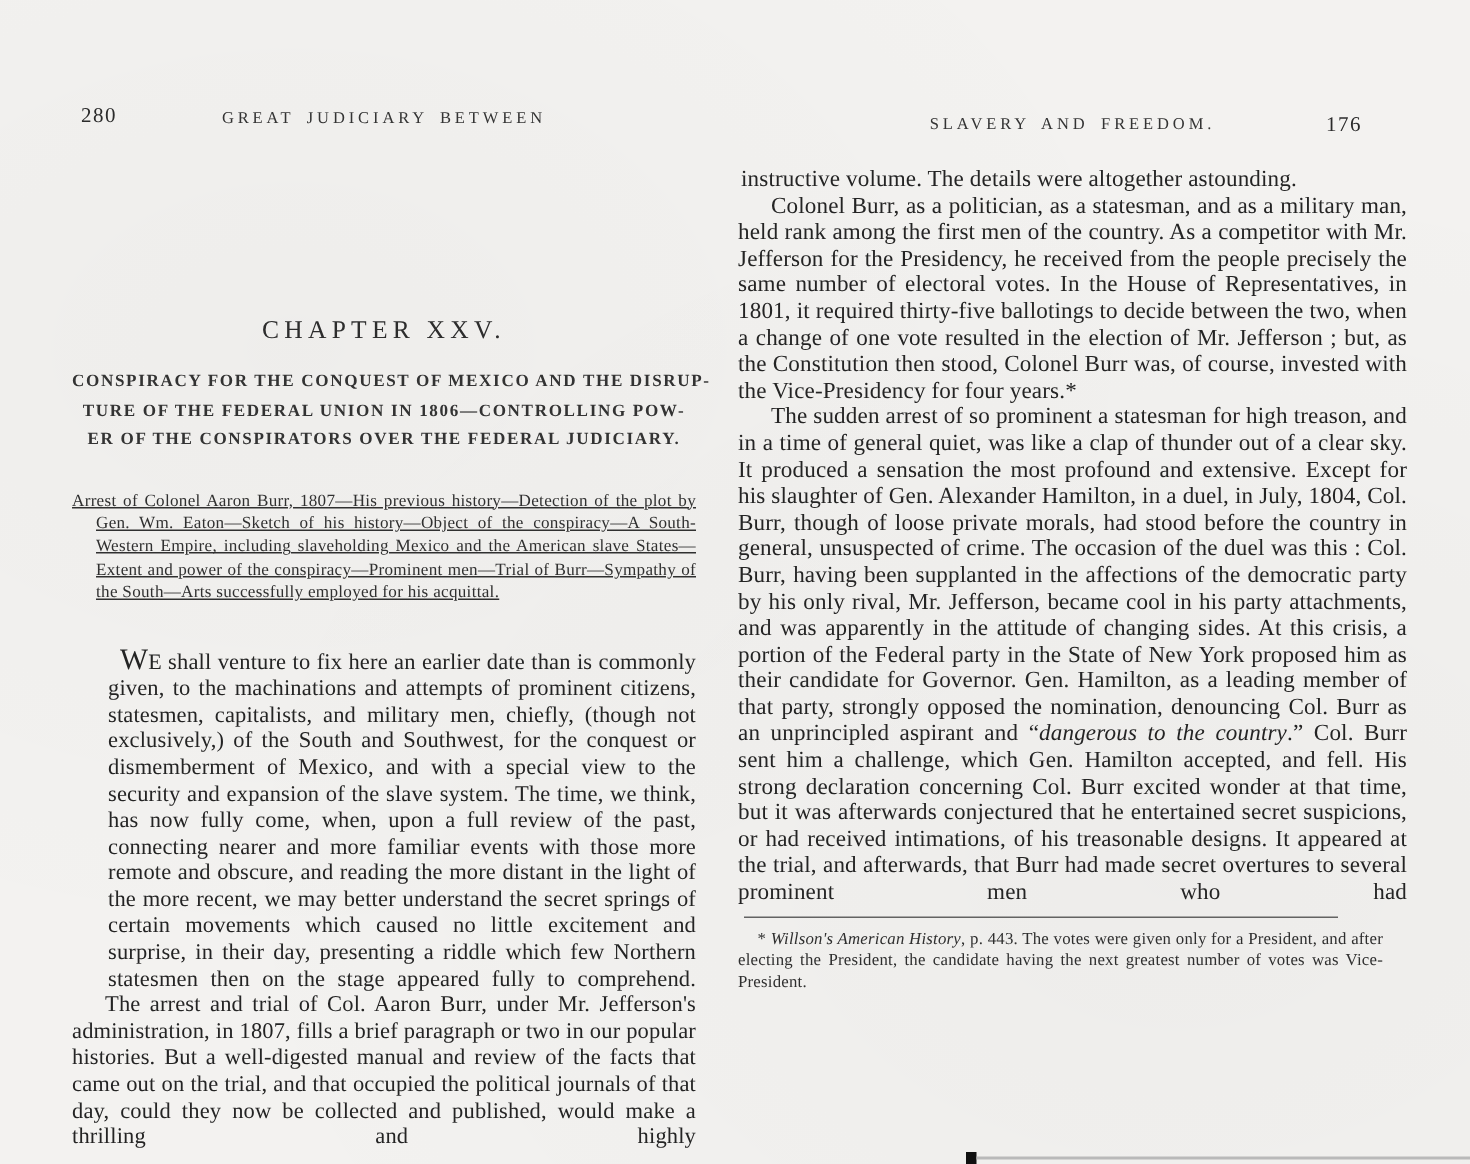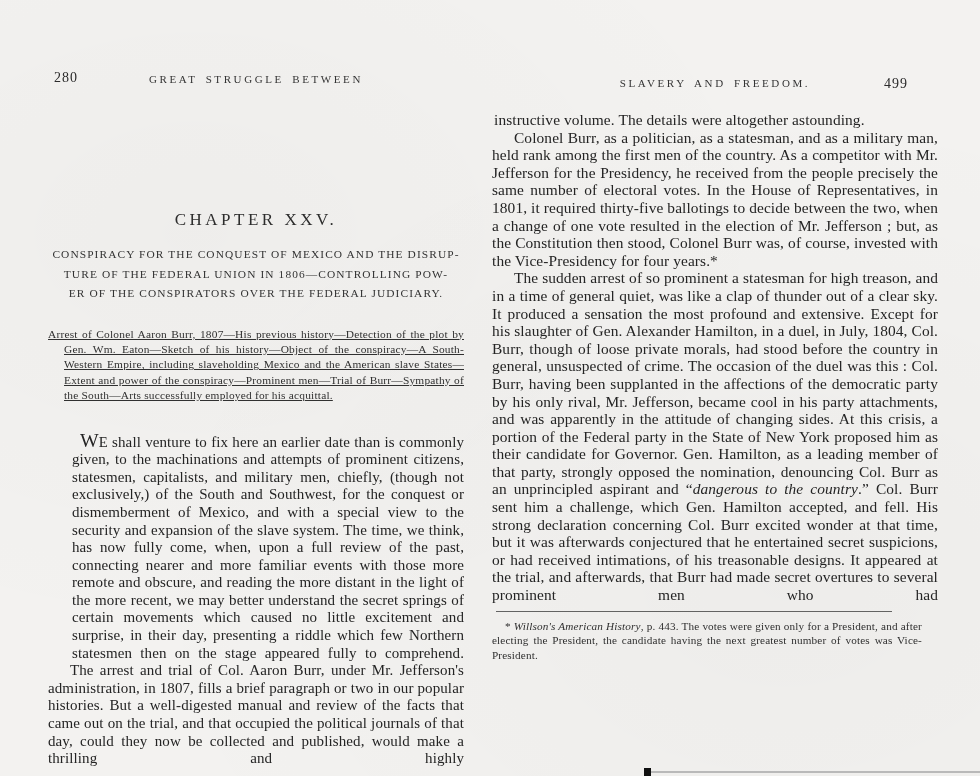--- a/index.html
+++ b/index.html
@@ -25,21 +25,21 @@
     position:absolute; left:0; right:0; top:3px; text-align:center;
     font-size:11px; letter-spacing:2.6px; color:#343434; word-spacing:3px;
   }
   .page-right .header .running { top:1px; }
 
   .chapter-title {
     margin:120px 0 0 0; text-align:center; font-weight:normal;
     font-size:17px; letter-spacing:3.5px; color:#2d2d2d;
   }
   .subtitle { margin-top:15px; text-align:center; font-size:11.4px;
-    line-height:19.5px; letter-spacing:1.1px; color:#333; }
+    line-height:19.5px; letter-spacing:1.1px; color:#333;font-weight:bold; }
   .subtitle div { white-space:nowrap; }
 
   .synopsis {
     margin:23px 0 0 0; font-size:11.4px; line-height:15.4px;
     text-align:justify; text-indent:-16px; padding-left:16px; color:#303030;
     letter-spacing:0.2px;
     text-decoration:underline;
   }
 
   .body-text {
@@ -72,41 +72,41 @@
   .scan-line { position:absolute; left:651px; top:771px; width:329px; height:2px; background:#b9b9b9; }
 </style>
 </head>
 <body>
 
 <div class="screen">
 
   <div class="page page-left">
     <div class="header">
       <span class="num">280</span>
-      <span class="running">GREAT STRUGGLE BETWEEN</span>
+      <span class="running">GREAT JUDICIARY BETWEEN</span>
     </div>
 
     <h1 class="chapter-title">CHAPTER XXV.</h1>
 
     <div class="subtitle">
       <div>CONSPIRACY FOR THE CONQUEST OF MEXICO AND THE DISRUP-</div>
       <div>TURE OF THE FEDERAL UNION IN 1806—CONTROLLING POW-</div>
       <div>ER OF THE CONSPIRATORS OVER THE FEDERAL JUDICIARY.</div>
     </div>
 
     <p class="synopsis">Arrest of Colonel Aaron Burr, 1807—His previous history—Detection of the plot by Gen. Wm. Eaton—Sketch of his history—Object of the conspiracy—A South-Western Empire, including slaveholding Mexico and the American slave States—Extent and power of the conspiracy—Prominent men—Trial of Burr—Sympathy of the South—Arts successfully employed for his acquittal.</p>
 
     <p class="body-text p-first justify-last"><span class="lead-cap">W</span><span class="lead-sc">E</span><span> shall venture to fix here an earlier date than is commonly given, to the machinations and attempts of prominent citizens, statesmen, capitalists, and military men, chiefly, (though not exclusively,) of the South and Southwest, for the conquest or dismemberment of Mexico, and with a special view to the security and expansion of the slave system. The time, we think, has now fully come, when, upon a full review of the past, connecting nearer and more familiar events with those more remote and obscure, and reading the more distant in the light of the more recent, we may better understand the secret springs of certain movements which caused no little excitement and surprise, in their day, presenting a riddle which few Northern statesmen then on the stage appeared fully to comprehend.</span></p>
     <p class="body-text indent justify-last">The arrest and trial of Col. Aaron Burr, under Mr. Jefferson's administration, in 1807, fills a brief paragraph or two in our popular histories. But a well-digested manual and review of the facts that came out on the trial, and that occupied the political journals of that day, could they now be collected and published, would make a thrilling and highly</p>
   </div>
 
   <div class="page page-right">
     <div class="header">
       <span class="running">SLAVERY AND FREEDOM.</span>
-      <span class="num">499</span>
+      <span class="num">176</span>
     </div>
 
     <p class="body-text noindent flow-start">instructive volume. The details were altogether astounding.</p>
     <p class="body-text indent">Colonel Burr, as a politician, as a statesman, and as a military man, held rank among the first men of the country. As a competitor with Mr. Jefferson for the Presidency, he received from the people precisely the same number of electoral votes. In the House of Representatives, in 1801, it required thirty-five ballotings to decide between the two, when a change of one vote resulted in the election of Mr. Jefferson ; but, as the Constitution then stood, Colonel Burr was, of course, invested with the Vice-Presidency for four years.*</p>
     <p class="body-text indent justify-last"><span>The sudden arrest of so prominent a statesman for high treason, and in a time of general quiet, was like a clap of thunder out of a clear sky. It produced a sensation the most profound and extensive. Except for his slaughter of Gen. Alexander Hamilton, in a duel, in July, 1804, Col. Burr, though of loose private morals, had stood before the country in general, unsuspected of crime. The occasion of the duel was this : Col. Burr, having been supplanted in the affections of the democratic party by his only rival, Mr. Jefferson, became cool in his party attachments, and was apparently in the attitude of changing sides. At this crisis, a portion of the Federal party in the State of New York proposed him as their candidate for Governor. Gen. Hamilton, as a leading member of that party, strongly opposed the nomination, denouncing Col. Burr as an unprincipled aspirant and “</span><span class="italic">dangerous to the country</span><span>.” Col. Burr sent him a challenge, which Gen. Hamilton accepted, and fell. His strong declaration concerning Col. Burr excited wonder at that time, but it was afterwards conjectured that he entertained secret suspicions, or had received intimations, of his treasonable designs. It appeared at the trial, and afterwards, that Burr had made secret overtures to several prominent men who had</span></p>
 
     <div class="footnote-rule"></div>
     <p class="footnote"><span>* </span><span class="italic">Willson's American History</span><span>, p. 443. The votes were given only for a President, and after electing the President, the candidate having the next greatest number of votes was Vice-President.</span></p>
   </div>
 

